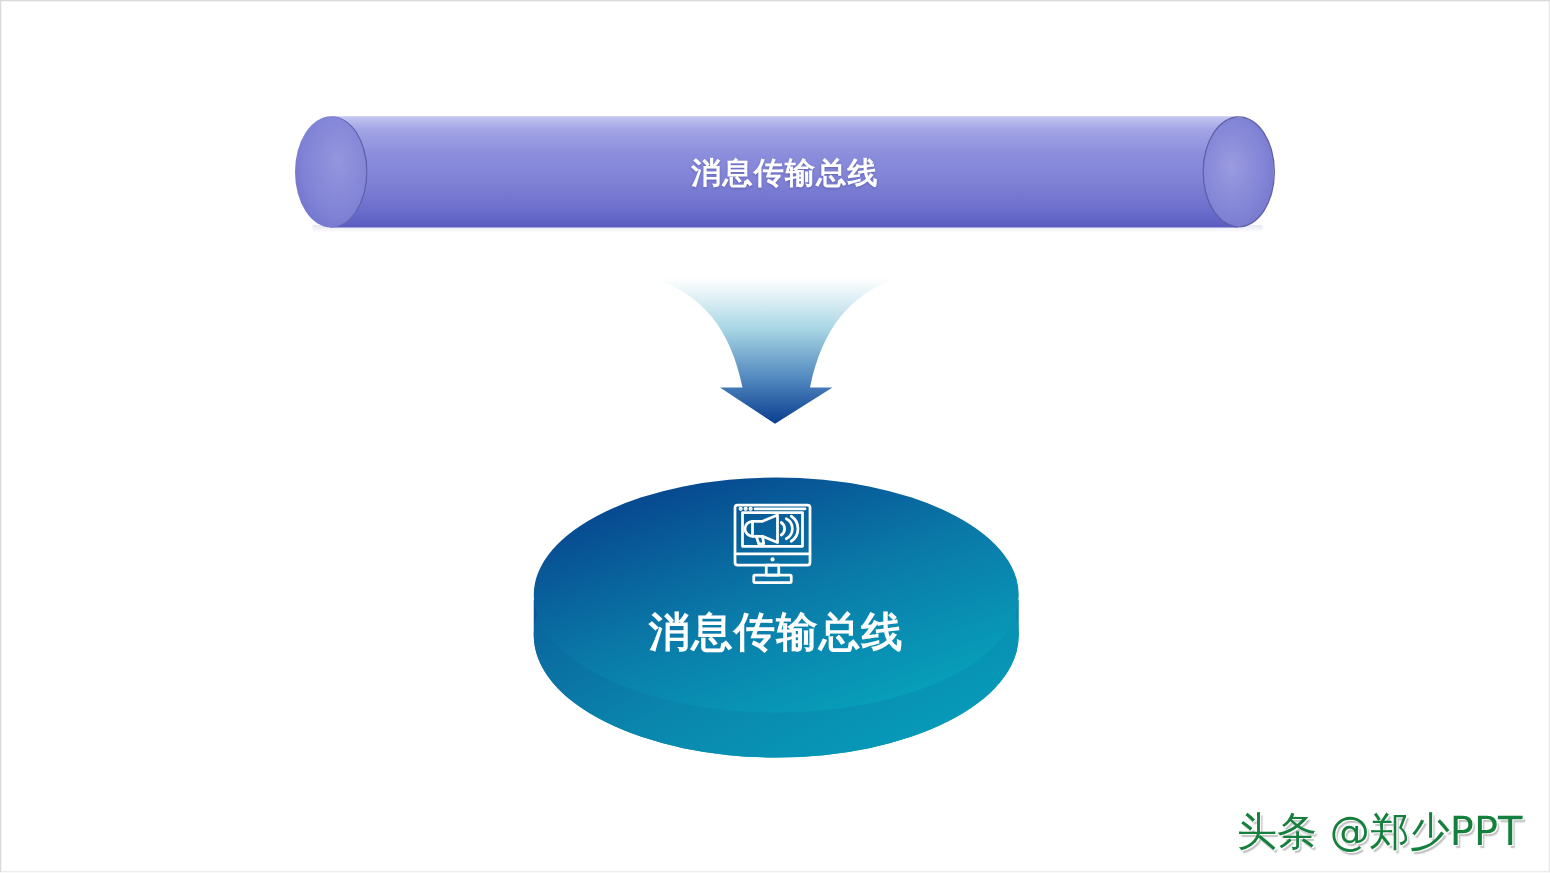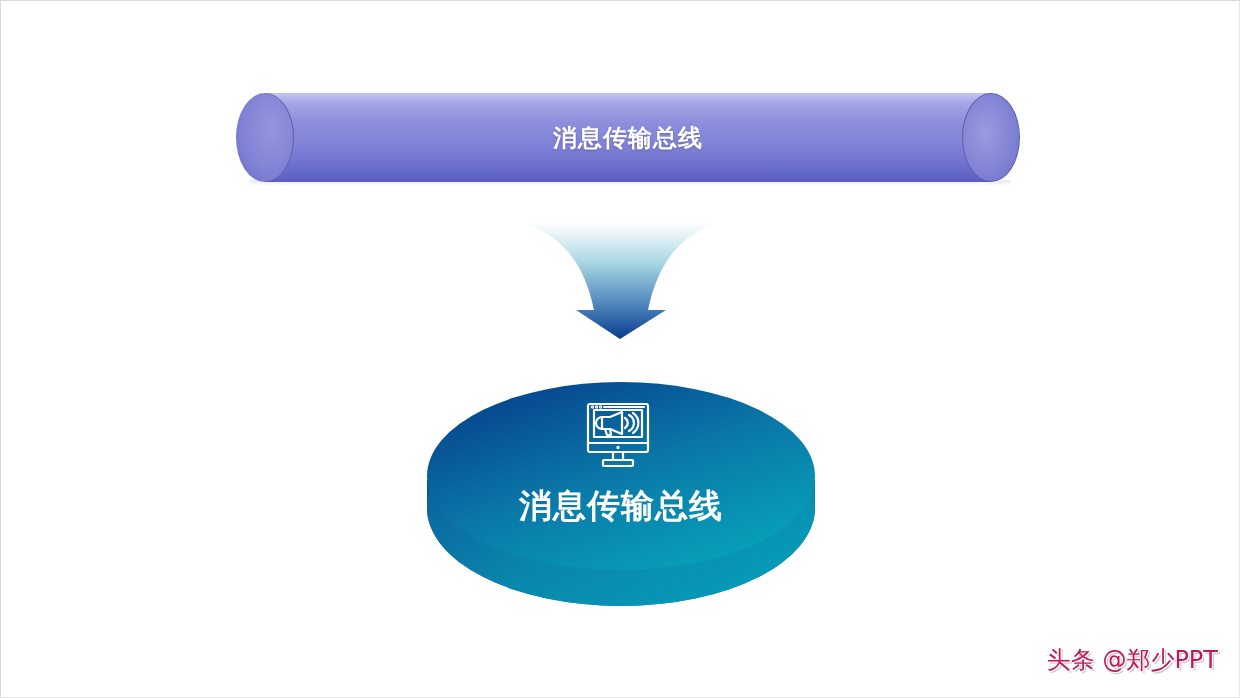--- a/index.html
+++ b/index.html
@@ -48,21 +48,21 @@
     .disc-icon {
       position: absolute; left: 584px; top: 401px; width: 68px; height: 70px;
     }
     .disc-label {
       position: absolute; left: 425px; width: 392px; top: 484px; height: 44px;
       display: flex; align-items: center; justify-content: center;
       color: #ffffff; font-weight: bold; font-size: 33px; letter-spacing: 1px;
     }
     .watermark {
       position: absolute; right: 22px; top: 644px;
-      font-size: 24px; color: #be185d; letter-spacing: 0px;
+      font-size: 32px; color: #15803d; letter-spacing: 0px;
       text-shadow: 1px 1px 0 #ffffff, 2px 2px 1px rgba(0,0,0,0.25);
     }
   </style>
 </head>
 <body>
 
 <div class="frame"></div>
 
 <div class="bus-shadow"></div>
 <div class="bus">

